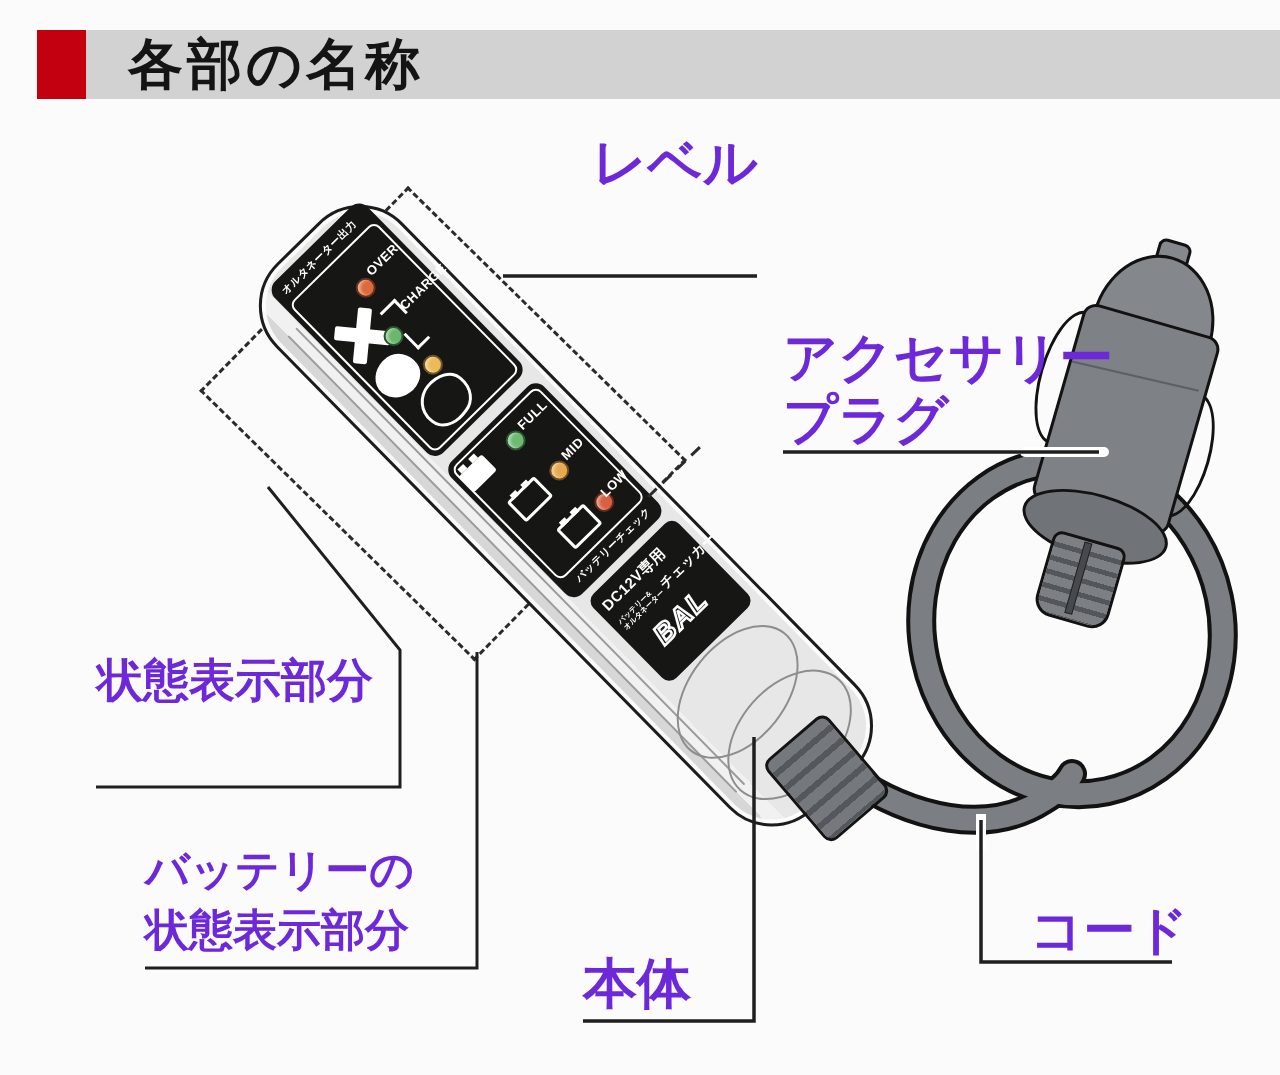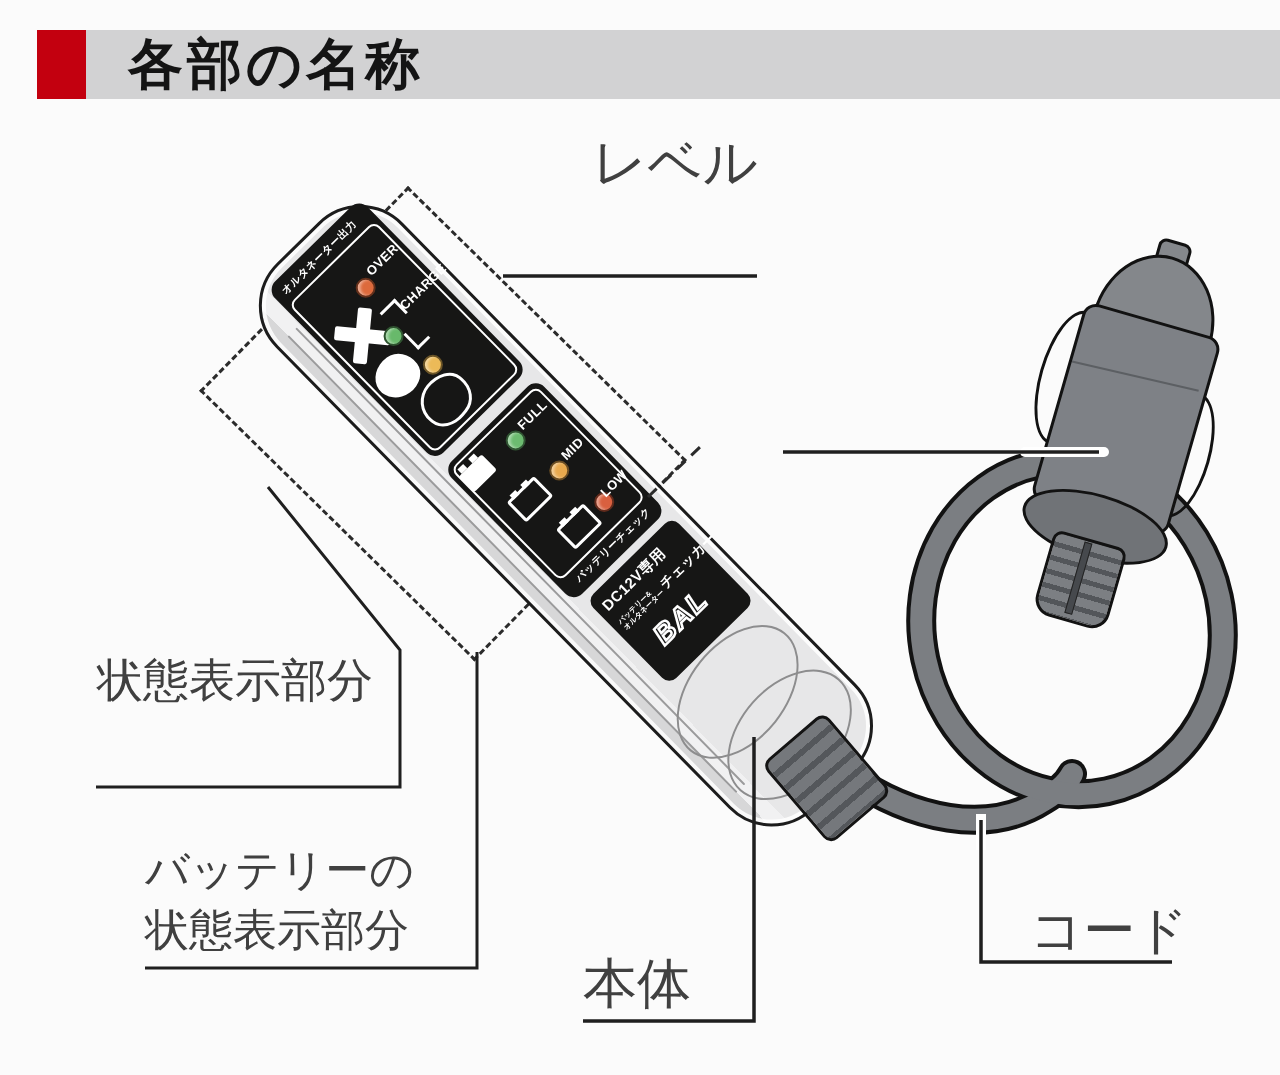--- a/index.html
+++ b/index.html
@@ -81,21 +81,21 @@
   #plug-contact-left{left:-18px;top:70px;width:52px;height:132px;border-radius:50%;background:transparent;}
   #plug-contact-right{left:116px;top:118px;width:48px;height:122px;border-radius:50%;background:transparent;}
   #plug-body{left:7px;top:60px;width:136px;height:200px;background:#7e8186;border-radius:14px;}
   #plug-seam{left:10px;top:118px;width:130px;height:2px;background:#5c5f63;border:none;transform:rotate(-3deg);}
   #plug-base{left:3px;top:242px;width:144px;height:60px;background:#707377;border-radius:50%;}
   #plug-spring{left:40px;top:288px;width:70px;height:80px;border-radius:10px 10px 18px 18px;
     background:repeating-linear-gradient(180deg,#7c7f83 0 9px,#53565a 9px 14px);}
   #plug-pin{left:72px;top:292px;width:6px;height:72px;background:#46494d;border:1px solid #222;}
 
   
-  .callout{color:#404040;font-weight:400;white-space:nowrap;}
+  .callout{color:#6d28d9;font-weight:700;white-space:nowrap;}
   #label-levelmeter{left:500px;top:128px;width:258px;font-size:54px;line-height:68px;text-align:right;}
   #label-plug{left:783px;top:326px;font-size:54px;line-height:62px;}
   #label-alternator{left:97px;top:648px;font-size:46px;line-height:64px;}
   #label-battery{left:145px;top:840px;font-size:44px;line-height:60px;}
   #label-body{left:583px;top:948px;font-size:54px;}
   #label-cord{left:1030px;top:896px;font-size:52px;}
 
   svg{position:absolute;left:0;top:0;}
   .z1{z-index:1}.z2{z-index:2}.z3{z-index:3}.z4{z-index:4}.z5{z-index:5}.z6{z-index:6}.z7{z-index:7}
 </style>
@@ -201,20 +201,22 @@
     <polyline points="754,737 754,1021 583,1021" fill="none" stroke="#1f1f1f" stroke-width="3.5"></polyline>
     <line x1="981" y1="814" x2="981" y2="850" stroke="#ffffff" stroke-width="10"></line>
     <polyline points="981,820 981,962 1172,962" fill="none" stroke="#1f1f1f" stroke-width="3.5"></polyline>
     <line x1="648" y1="497" x2="700" y2="447" stroke="#2b2b2b" stroke-width="3" stroke-dasharray="12 8"></line>
   </svg>
 
   <div class="abs callout z7" id="label-levelmeter">
     <div>レベル</div>
   </div>
   <div class="abs callout z7" id="label-plug">
+    <div>アクセサリー</div>
+    <div>プラグ</div>
   </div>
   <div class="abs callout z7" id="label-alternator">
     <div>状態表示部分</div>
   </div>
   <div class="abs callout z7" id="label-battery">
     <div>バッテリーの</div>
     <div>状態表示部分</div>
   </div>
   <div class="abs callout z7" id="label-cord">コード</div>
   <div class="abs callout z7" id="label-body">本体</div>

